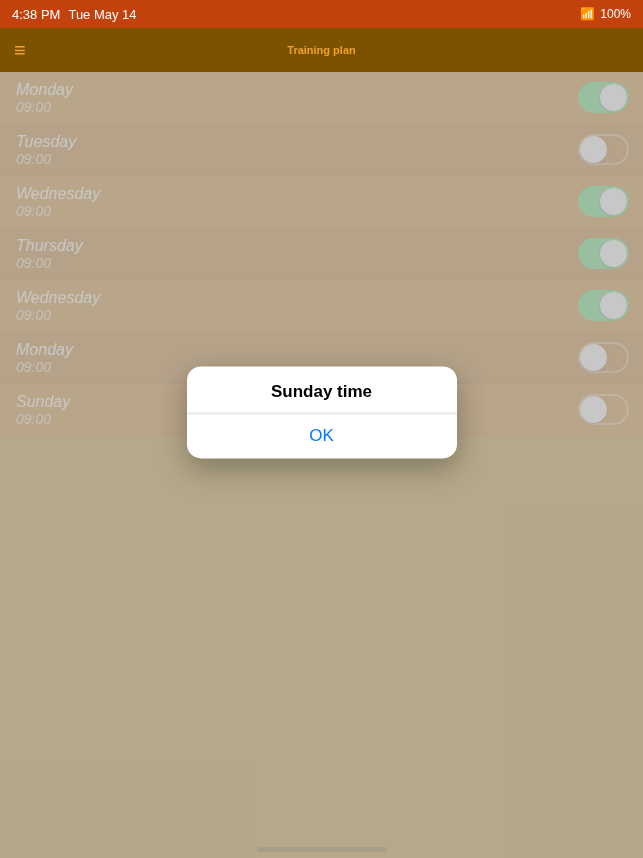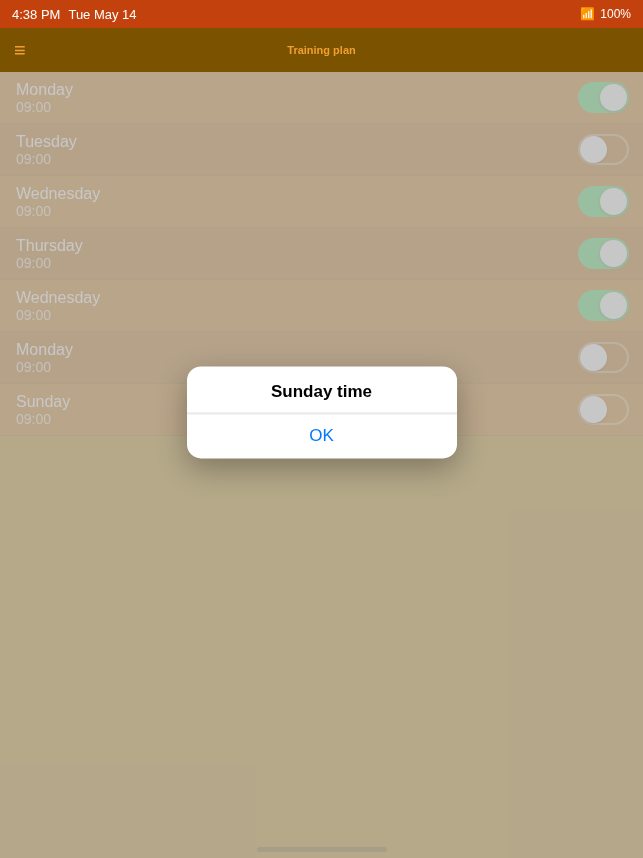--- a/index.html
+++ b/index.html
@@ -68,20 +68,21 @@
     }
     .day-row {
       width: 100%;
       height: 52px;
       background: #c8780a;
       border-bottom: 1px solid #b06800;
       display: flex;
       align-items: center;
       justify-content: space-between;
       padding: 0 14px 0 16px;
+      font-style: italic;
     }
     .day-row:nth-child(odd) {
       background: #c8780a;
     }
     .day-row:nth-child(even) {
       background: #b86e08;
     }
     .day-info {
       display: flex;
       flex-direction: column;

